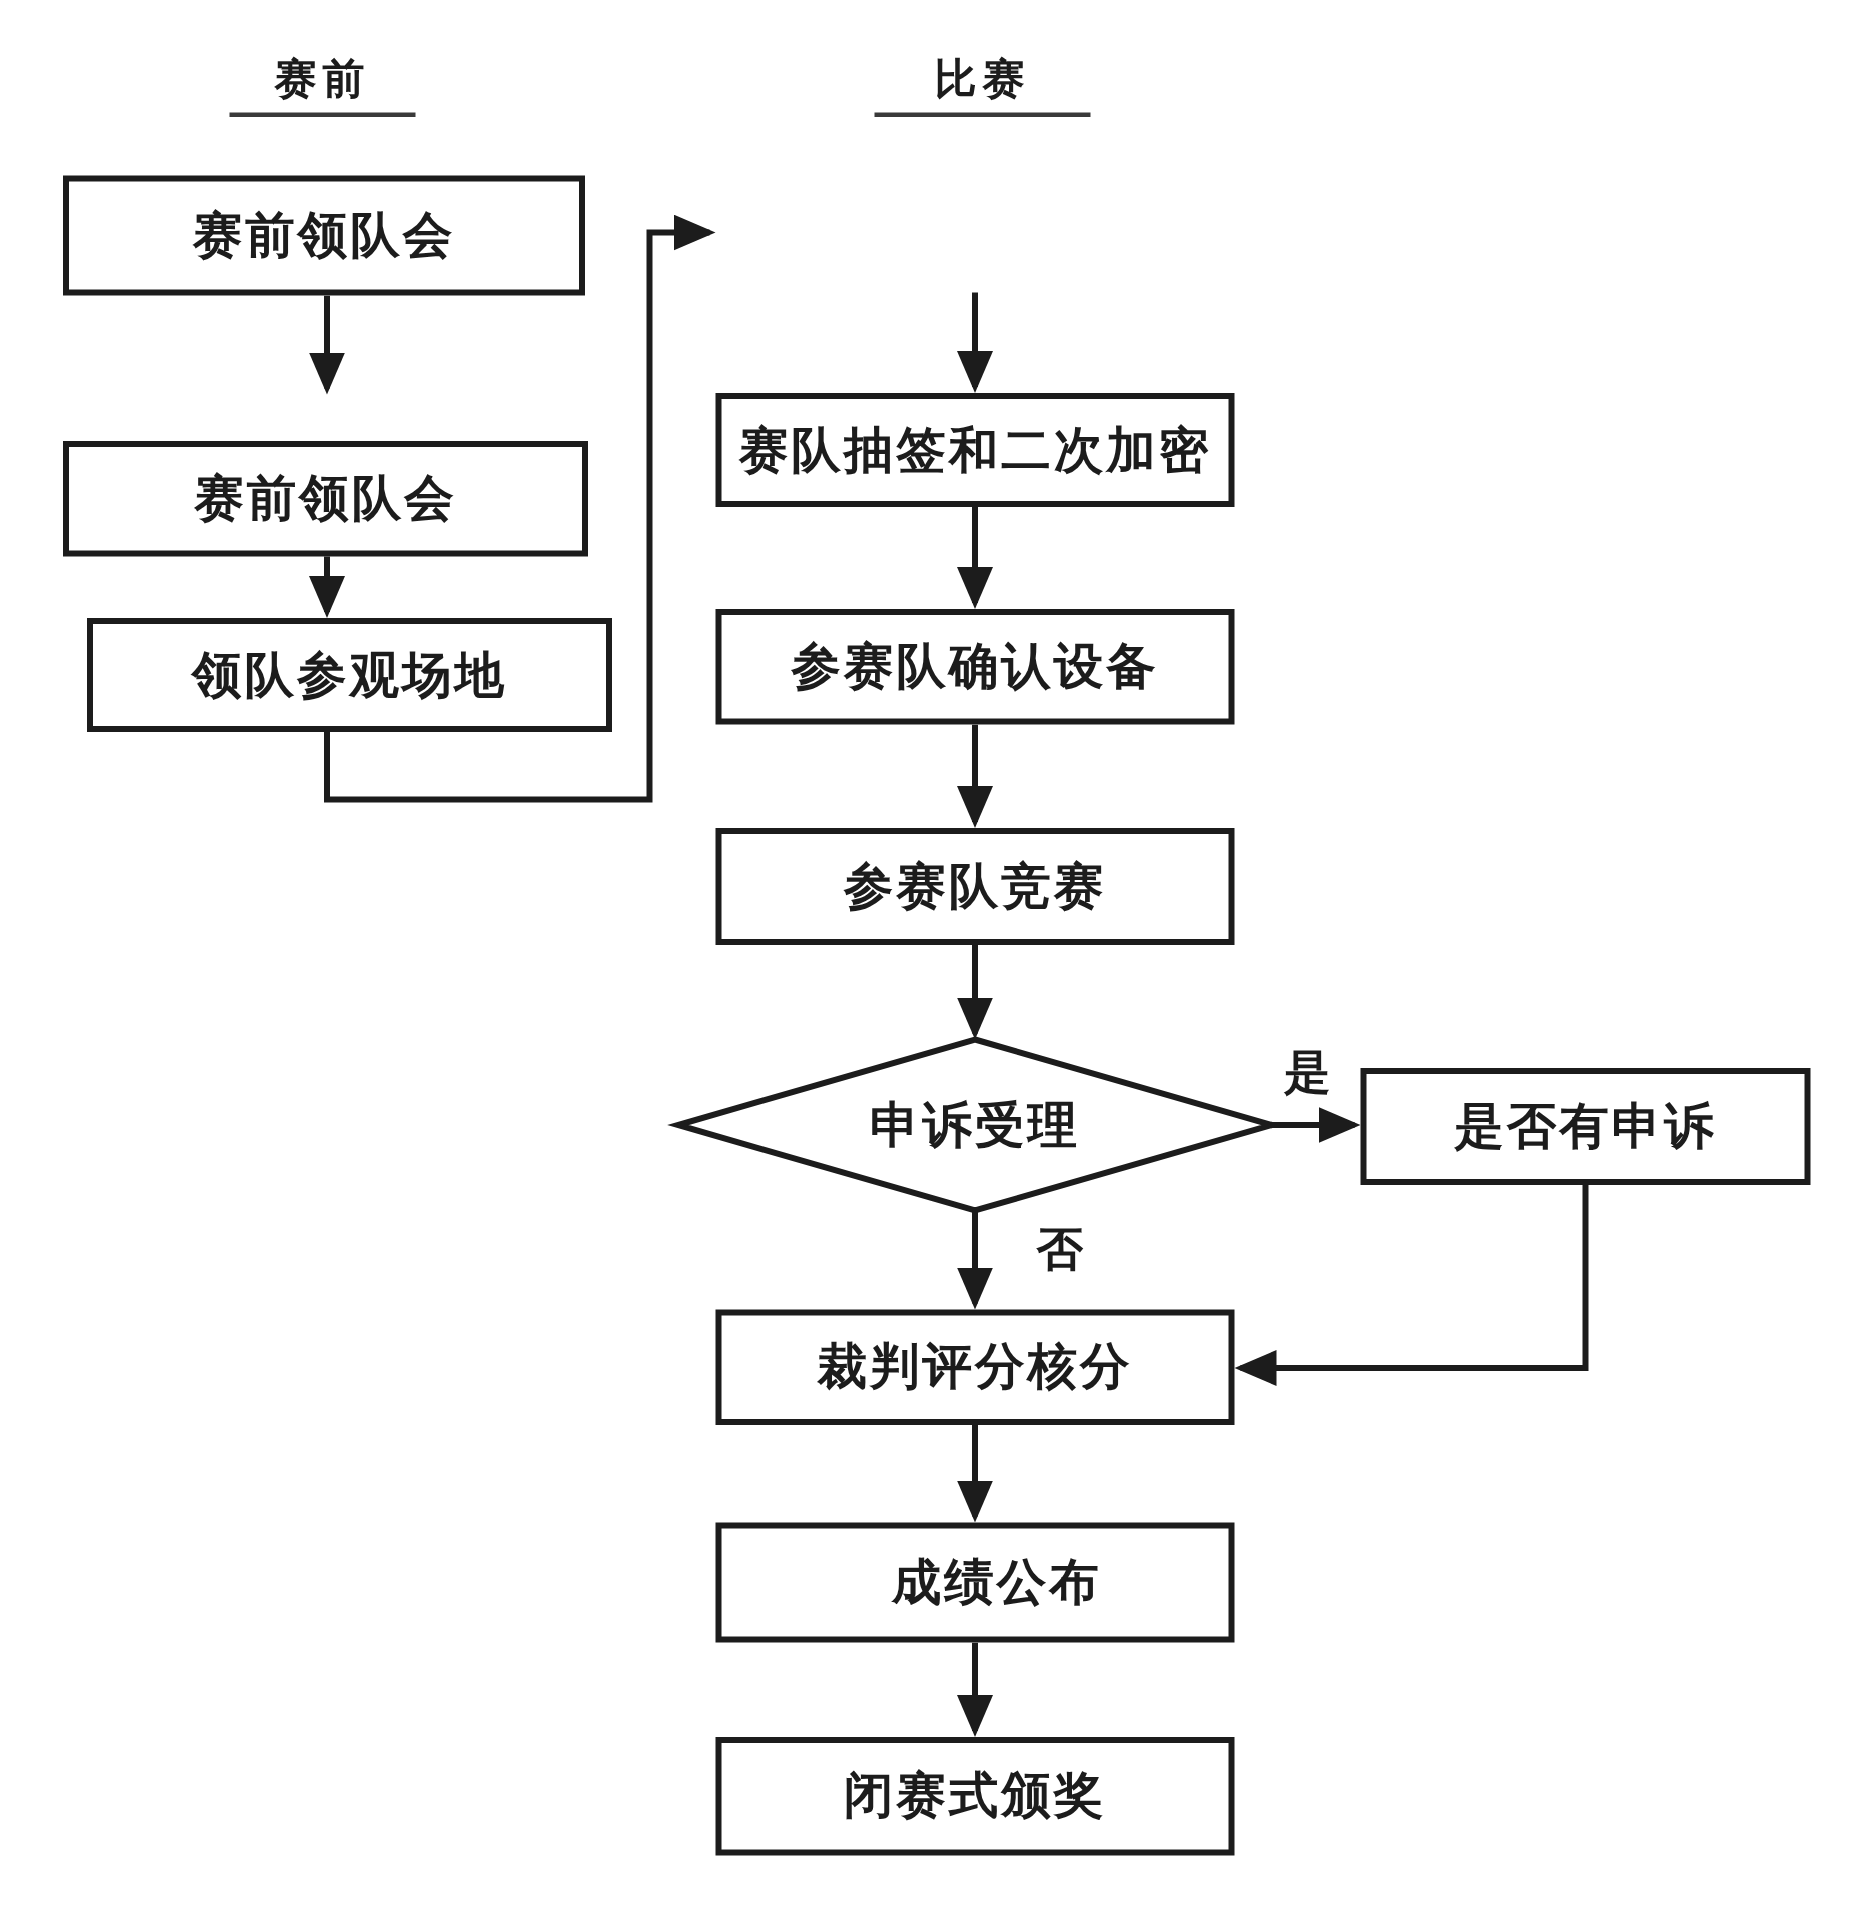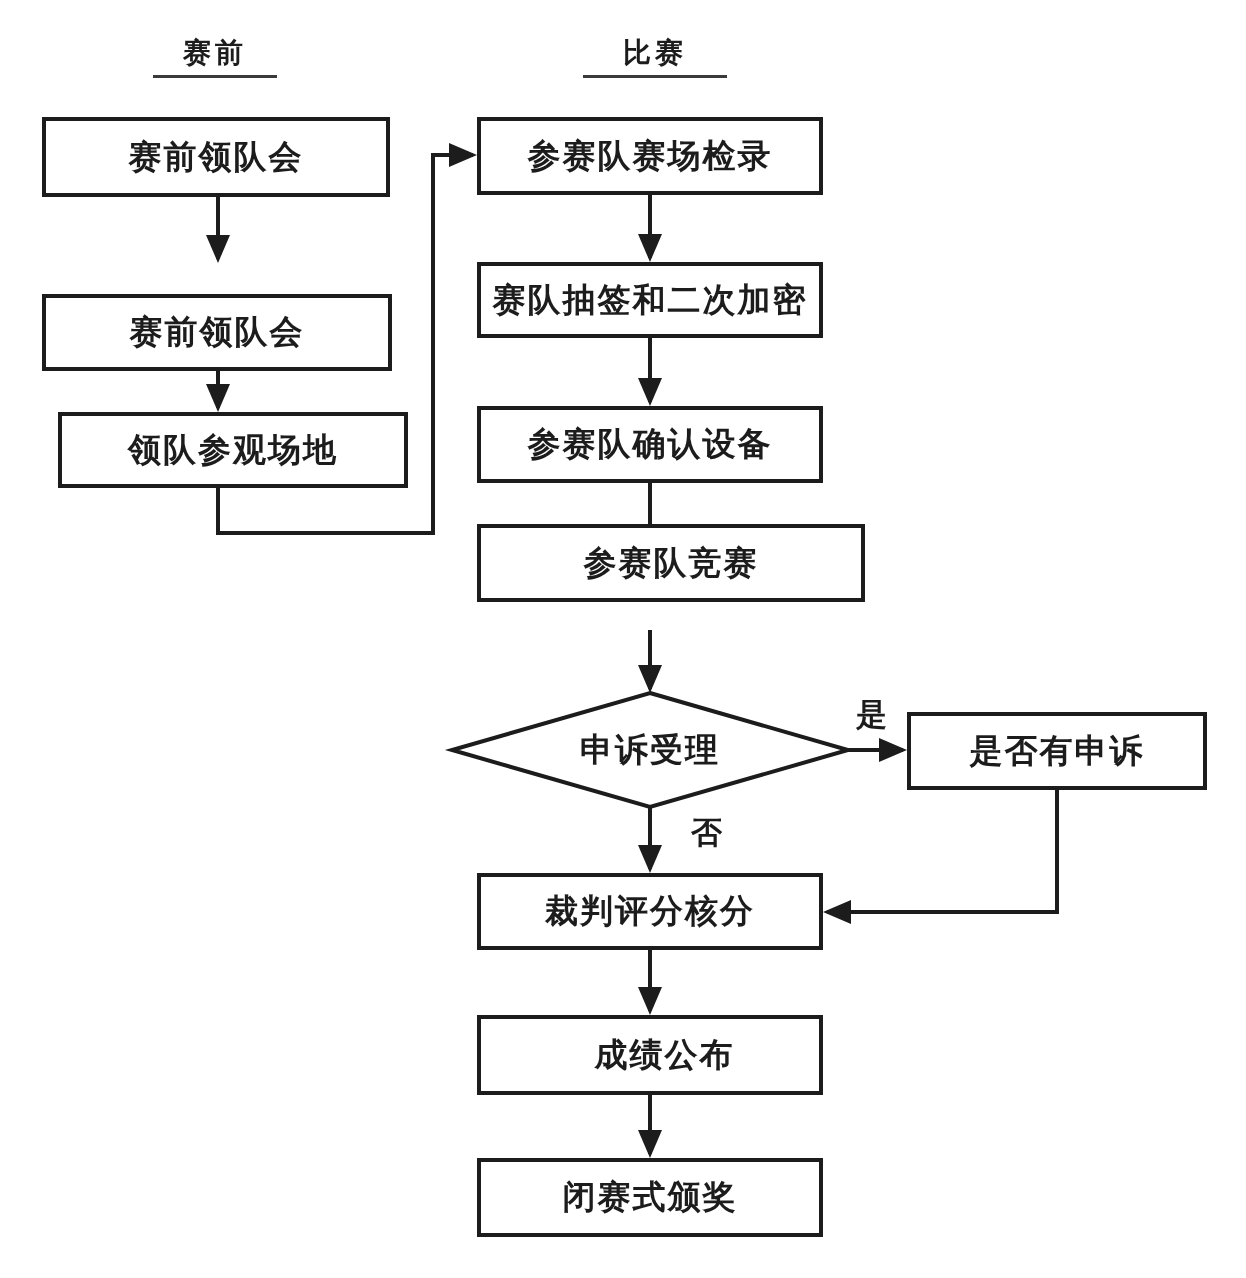--- a/index.html
+++ b/index.html
@@ -83,21 +83,21 @@
   .hdr-match { left: 583px; top: 34px;  width: 144px; }
 
   .n-l1 { left: 42px;  top: 117px; width: 348px; height: 80px; }
   .n-l2 { left: 42px;  top: 263px; width: 350px; height: 77px; margin-top: 31px; }
   .n-l3 { left: 42px;  top: 412px; width: 350px; height: 76px; margin-left: 16px; }
 
   
   .n-r1 { left: 477px; top: 117px;  width: 346px; height: 78px; }
   .n-r2 { left: 477px; top: 262px;  width: 346px; height: 76px; }
   .n-r3 { left: 477px; top: 406px;  width: 346px; height: 77px; }
-  .n-r4 { left: 477px; top: 524px;  width: 388px; height: 78px; }
+  .n-r4 { left: 477px; top: 552px;  width: 346px; height: 78px; }
   .n-r5 { left: 477px; top: 873px;  width: 346px; height: 77px; }
   .n-r6 { left: 477px; top: 1015px; width: 346px; height: 80px; padding-left: 29px; }
   .n-r7 { left: 477px; top: 1158px; width: 346px; height: 79px; }
 
   .n-appeal { left: 907px; top: 712px; width: 300px; height: 78px; }
 
   .decision-area { left: 452px; top: 693px; width: 396px; height: 114px; }
 
   .lbl-yes { left: 856px; top: 694px; }
   .lbl-no  { left: 691px; top: 812px; }
@@ -133,21 +133,20 @@
     <line x1="650" y1="1095" x2="650" y2="1154" marker-end="url(#ah)"></line>
   </svg>
 
   <div class="col-header hdr-pre">赛前</div>
   <div class="col-header hdr-match">比赛</div>
 
   <div class="node n-l1">赛前领队会</div>
   <div class="node n-l2">赛前领队会</div>
   <div class="node n-l3">领队参观场地</div>
 
-  <div class="node n-r1">参赛队赛场检录</div>
   <div class="node n-r2">赛队抽签和二次加密</div>
   <div class="node n-r3">参赛队确认设备</div>
   <div class="node n-r4">参赛队竞赛</div>
 
   <div class="decision-label decision-area">申诉受理</div>
 
   <div class="edge-label lbl-yes">是</div>
   <div class="edge-label lbl-no">否</div>
 
   <div class="node n-appeal">是否有申诉</div>

